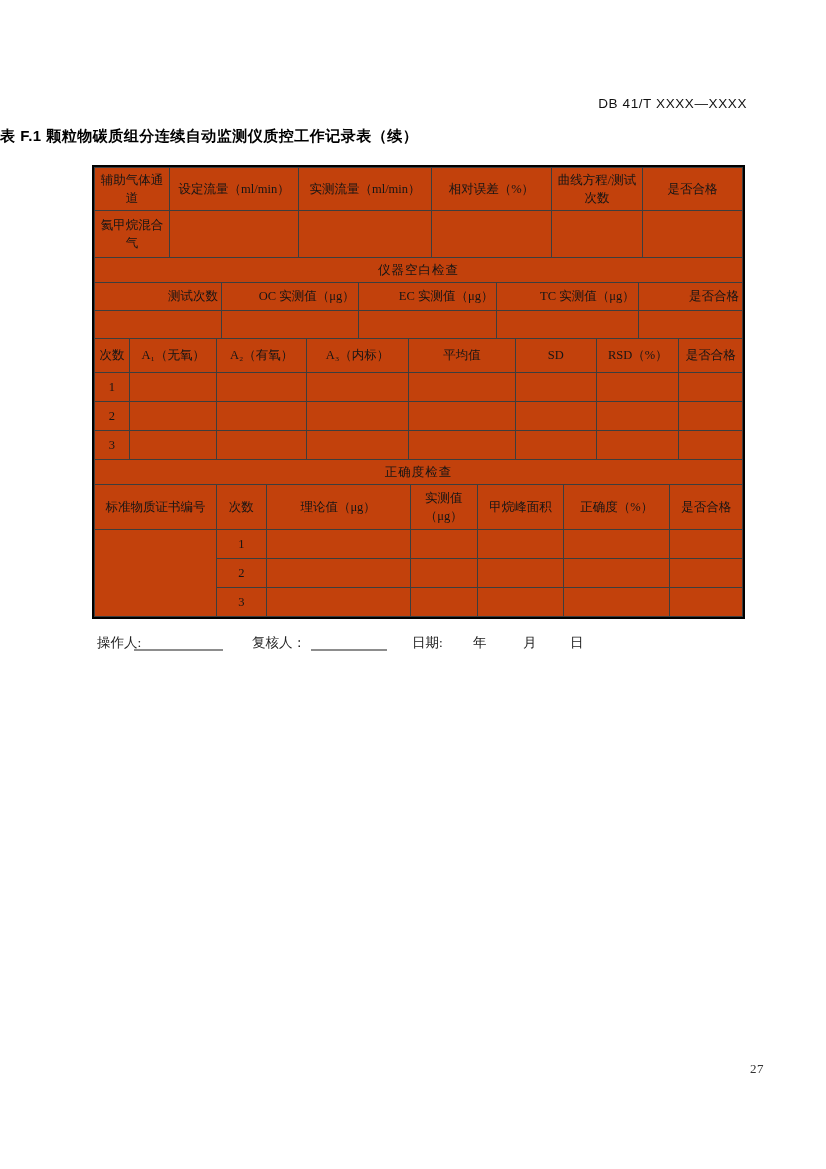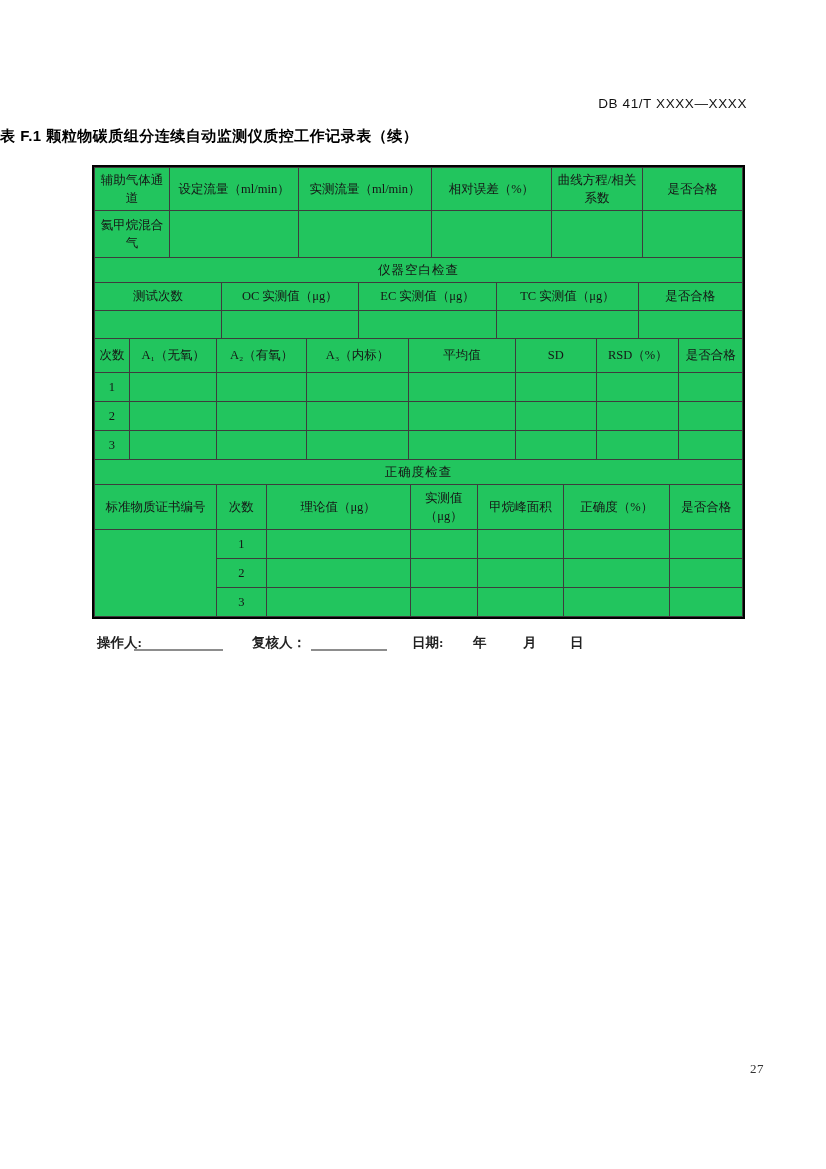--- a/index.html
+++ b/index.html
@@ -18,51 +18,51 @@
   }
   .doc-title{
     position:absolute;top:127px;left:0;width:100%;
     text-align:left;
     font-family:"Liberation Sans","DejaVu Sans",sans-serif;
     font-weight:bold;font-size:15px;color:#000;
     letter-spacing:0.5px;
   }
   .tbl-wrap{
     position:absolute;left:92px;top:165px;width:653px;
-    border:2px solid #000;background:#22c55e;box-sizing:border-box;
+    border:2px solid #000;background:#c2410c;box-sizing:border-box;
   }
   table.sec{
     width:100%;border-collapse:collapse;table-layout:fixed;
     font-size:12.5px;color:#151515;
   }
   table.sec + table.sec{margin-top:-1px;}
   table.sec td{
     border:1px solid #3d3d3d;
     text-align:center;vertical-align:middle;
     padding:1px 3px;line-height:1.45;
     overflow:hidden;
   }
   td.band{
     border-top:2px solid #161616;border-bottom:2px solid #161616;
     height:22px;letter-spacing:1px;
   }
   tr.hdr40 td{height:40px;}
   tr.hdr44 td{height:42px;}
   tr.hdr33 td{height:31px;}
-  tr.hdr27 td{height:25px;}
+  tr.hdr27 td{height:25px;text-align:right;}
   tr.data46 td{height:44px;margin-left:40px;}
   tr.data28 td{height:26px;}
   tr.data27 td{height:25px;}
   .s3row td{border-top:2px solid #5c5c5c;}
   .s4row td{border-top:2px solid #5c5c5c;}
   .footer{
     position:absolute;left:0;top:634px;width:100%;height:22px;
     font-size:13.5px;color:#222;
   }
-  .footer span{position:absolute;top:0;white-space:nowrap;font-weight:bold;}
+  .footer span{position:absolute;top:0;white-space:nowrap;}
   .sig-line{
     display:inline-block;height:15px;
     border-bottom:2px solid #8d8d8d;
   }
   .page-number{
     position:absolute;top:1061px;left:708px;
     font-size:13px;color:#333;letter-spacing:0.5px;margin-left:42px;
   }
 </style>
 </head>
@@ -83,21 +83,21 @@
         <col style="width:18.5%">
           <col style="width:14.1%">
           <col style="width:15.4%">
       </colgroup>
       <tbody>
           <tr class="hdr40">
         <td>辅助气体通道</td>
         <td>设定流量（ml/min）</td>
         <td>实测流量（ml/min）</td>
         <td>相对误差（%）</td>
-        <td>曲线方程/相关系数</td>
+        <td>曲线方程/测试次数</td>
         <td>是否合格</td>
       </tr>
       <tr class="data46">
         <td>氦甲烷混合气</td>
         <td></td>
         <td></td>
         <td></td>
         <td></td>
         <td></td>
       </tr>

